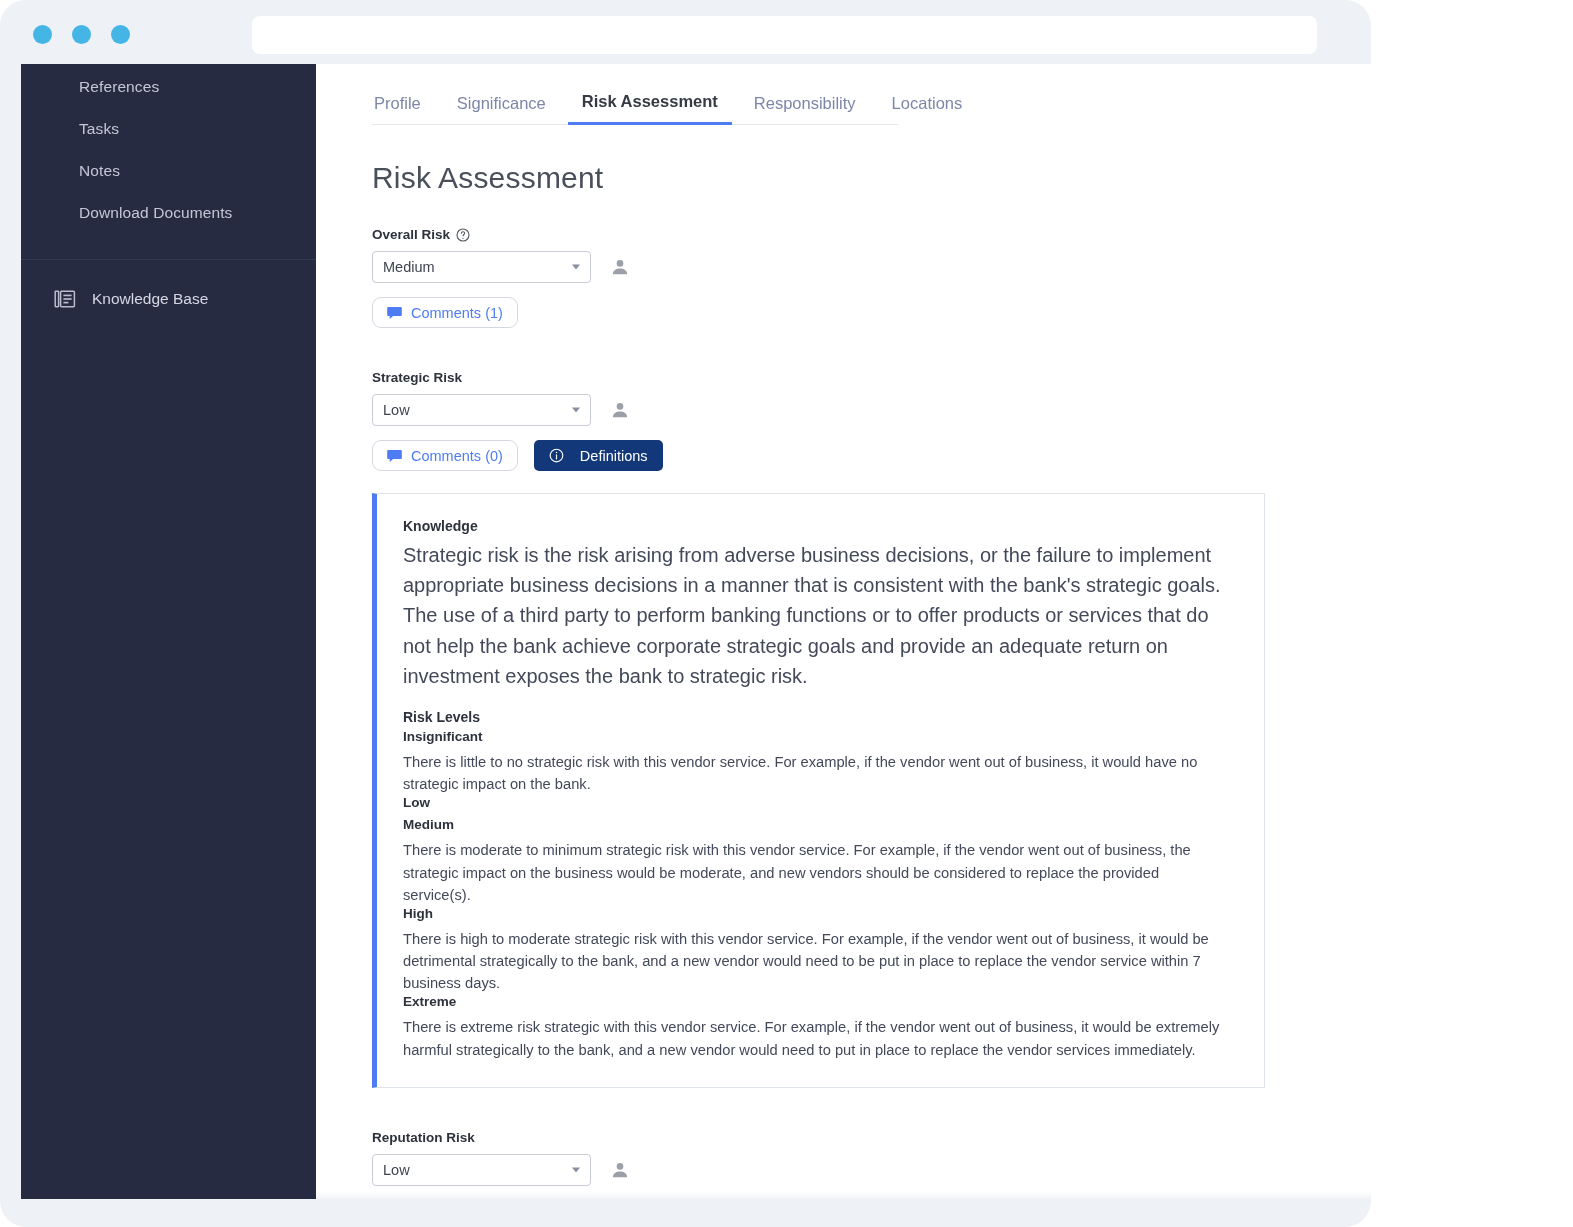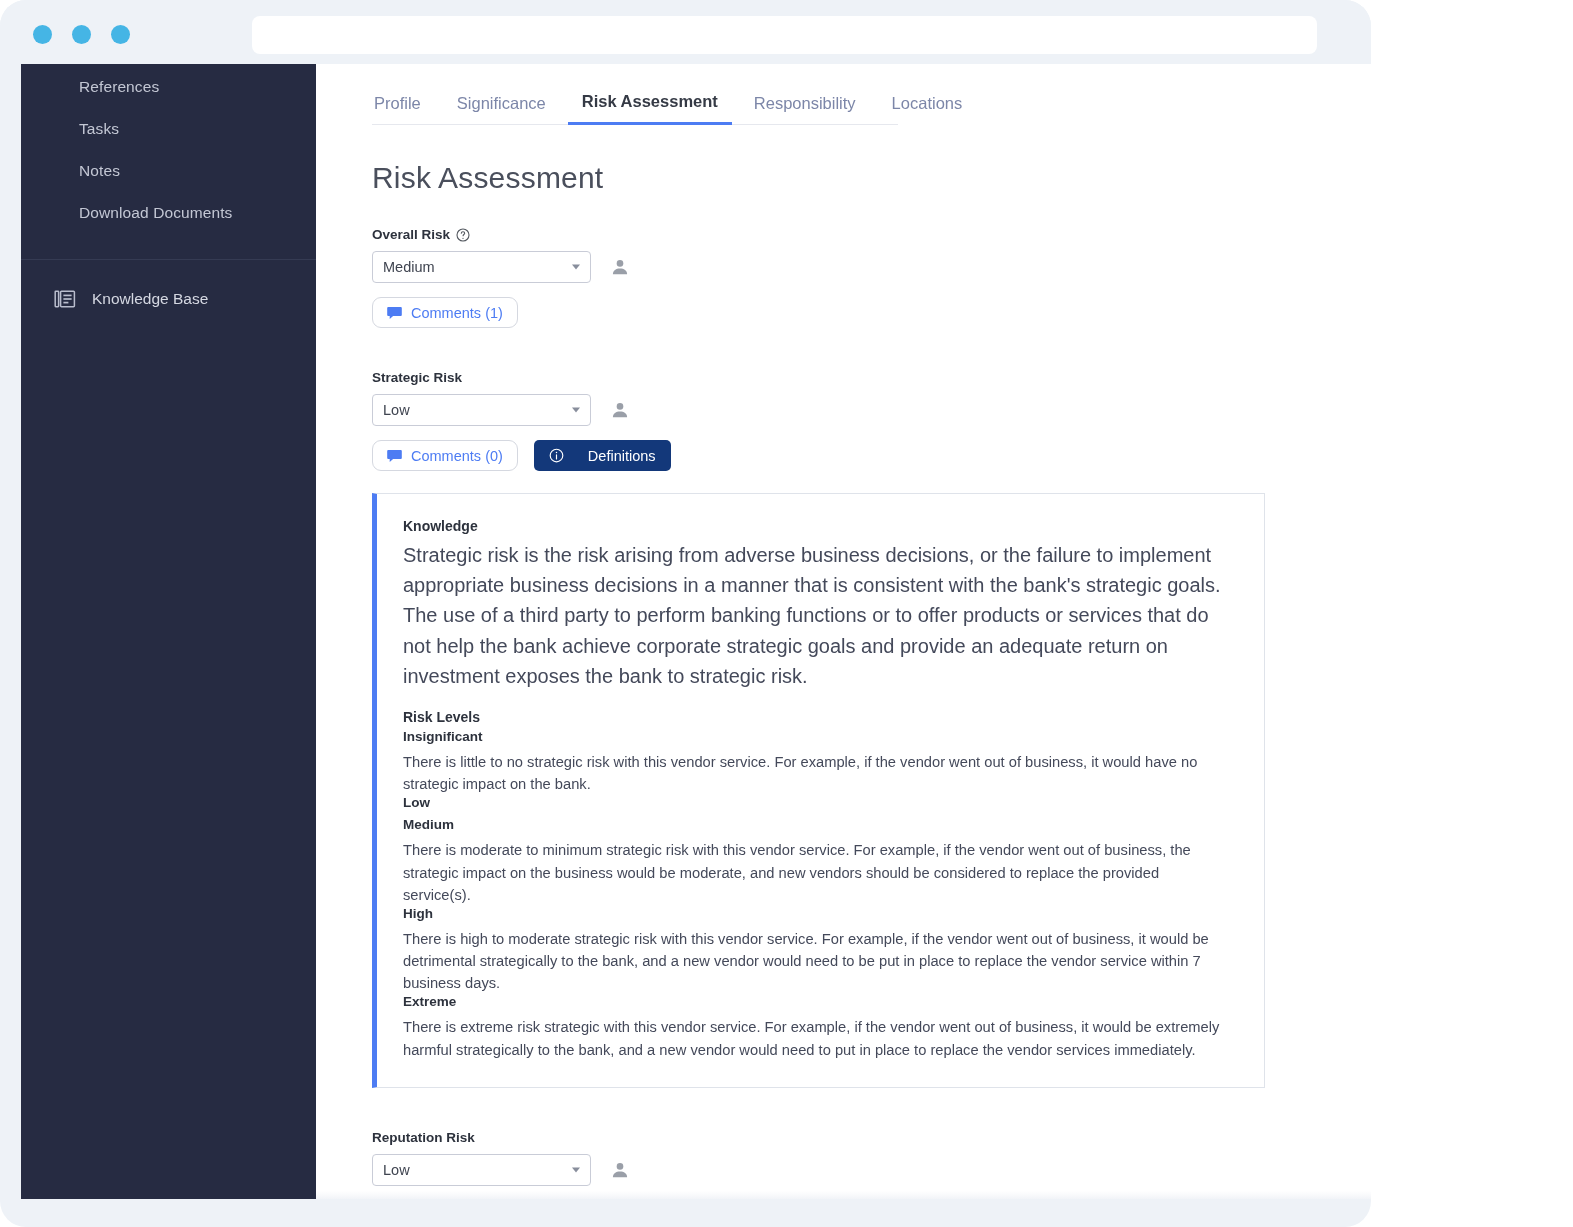--- a/index.html
+++ b/index.html
@@ -174,21 +174,21 @@
     color: #4d7cf3;
     cursor: pointer;
   }
   .chat-icon { width: 15px; height: 14px; display: block; }
   .btn-definitions {
     height: 31px;
     border: none;
     border-radius: 5px;
     background: #13387a;
     display: flex; align-items: center;
-    gap: 24px;
+    gap: 16px;
     padding: 0 15px;
     font-size: 14.5px;
     color: #ffffff;
     cursor: pointer;
   }
   .info-icon { width: 15px; height: 15px; display: block; }
 
   
   .def-panel {
     margin-top: 22px;

